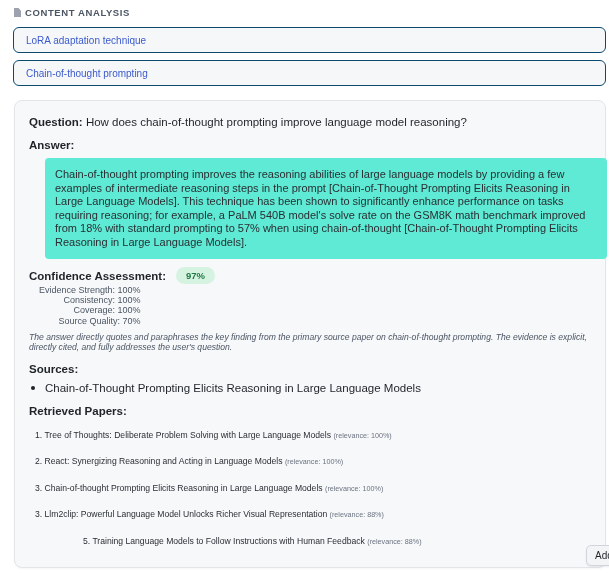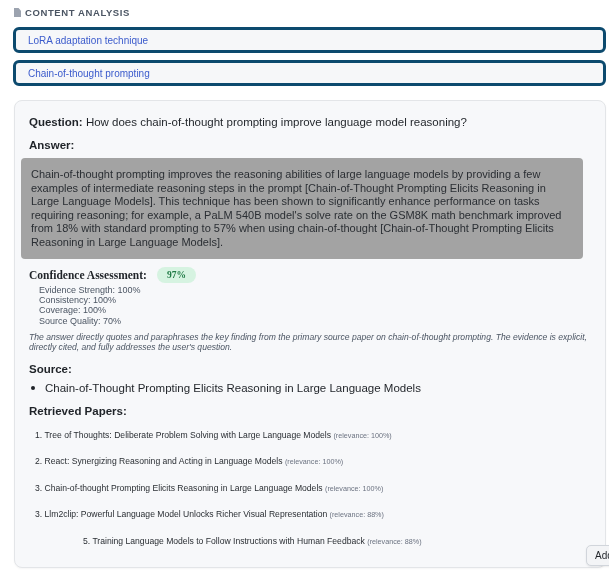--- a/index.html
+++ b/index.html
@@ -17,21 +17,21 @@
       font-size: 9.5px; font-weight: bold; letter-spacing: 0.6px;
       color: #4b5563;
     }
     .doc-icon {
       width: 7px; height: 9px; background: #9ca3af; position: relative;
       clip-path: polygon(0 0, 65% 0, 100% 30%, 100% 100%, 0 100%);
     }
 
     .topic-item {
       position: absolute; left: 13px; width: 593px; height: 26px;
-      background: #f6f7f9; border: 3px solid #0c4a6e; border-radius: 6px;
+      background: #f6f7f9; border: 1px solid #0c4a6e; border-radius: 6px;
       padding: 0 12px; display: flex; align-items: center;
       font-size: 10px; color: #3b5bcc; cursor: pointer;
     }
     .topic-1 { top: 27px; }
     .topic-2 { top: 60px; }
 
     .card {
       position: absolute; left: 14px; top: 100px; width: 592px; height: 468px;
       background: #f7f8fa; border: 1px solid #e3e5e8; border-radius: 8px;
       box-shadow: 0 1px 2px rgba(0,0,0,0.04);
@@ -41,38 +41,38 @@
       font-size: 11.5px; color: #1f2328;
     }
     .q-line b { font-weight: bold; }
     .label {
       position: absolute; left: 14px;
       font-size: 11.5px; font-weight: bold; color: #1f2328;
     }
     .answer-label { top: 38px; }
 
     .answer-block {
-      position: absolute; left: 6px; top: 57px; width: 562px; height: 101px;
-      background: #a3a3a3; border-radius: 4px;
+      position: absolute; left: 30px; top: 57px; width: 562px; height: 101px;
+      background: #5eead4; border-radius: 4px;
       padding: 10px 10px 0 10px;
       font-size: 11px; line-height: 13.6px; color: #2a2e33;
     }
 
     .conf-row {
       position: absolute; left: 14px; top: 166px;
-      display: flex; align-items: center; gap: 10px; font-family: Liberation Serif, serif;
+      display: flex; align-items: center; gap: 10px;
     }
     .conf-title { font-size: 11.5px; font-weight: bold; color: #1f2328; }
     .conf-badge {
       background: #d6f3e1; color: #1f7a45; font-size: 9.5px; font-weight: bold;
       padding: 3px 10px; border-radius: 10px;
     }
     .conf-metrics {
       position: absolute; left: 24px; top: 184px;
-      font-size: 9px; line-height: 10.2px; color: #4b5563;
+      font-size: 9px; line-height: 10.2px; color: #4b5563; text-align: right;
     }
     .conf-note {
       position: absolute; left: 14px; top: 231px; width: 560px;
       font-size: 8.6px; line-height: 10.2px; font-style: italic; color: #4b5563;
     }
     .sources-label { top: 262px; }
     .source-item {
       position: absolute; left: 16px; top: 281px;
       font-size: 11.5px; color: #1f2328; display: flex; gap: 10px; align-items: center;
     }
@@ -129,21 +129,21 @@
 
     <div class="conf-metrics">
       <div>Evidence Strength: 100%</div>
       <div>Consistency: 100%</div>
       <div>Coverage: 100%</div>
       <div>Source Quality: 70%</div>
     </div>
 
     <div class="conf-note">The answer directly quotes and paraphrases the key finding from the primary source paper on chain-of-thought prompting. The evidence is explicit, directly cited, and fully addresses the user's question.</div>
 
-    <div class="label sources-label">Source:</div>
+    <div class="label sources-label">Sources:</div>
     <div class="source-item">
       <span class="bullet"></span>
       <span>Chain-of-Thought Prompting Elicits Reasoning in Large Language Models</span>
     </div>
 
     <div class="label retrieved-label">Retrieved Papers:</div>
 
     <div class="paper p1">
       <span>1. Tree of Thoughts: Deliberate Problem Solving with Large Language Models</span>
       <span class="rel">(relevance: 100%)</span>

